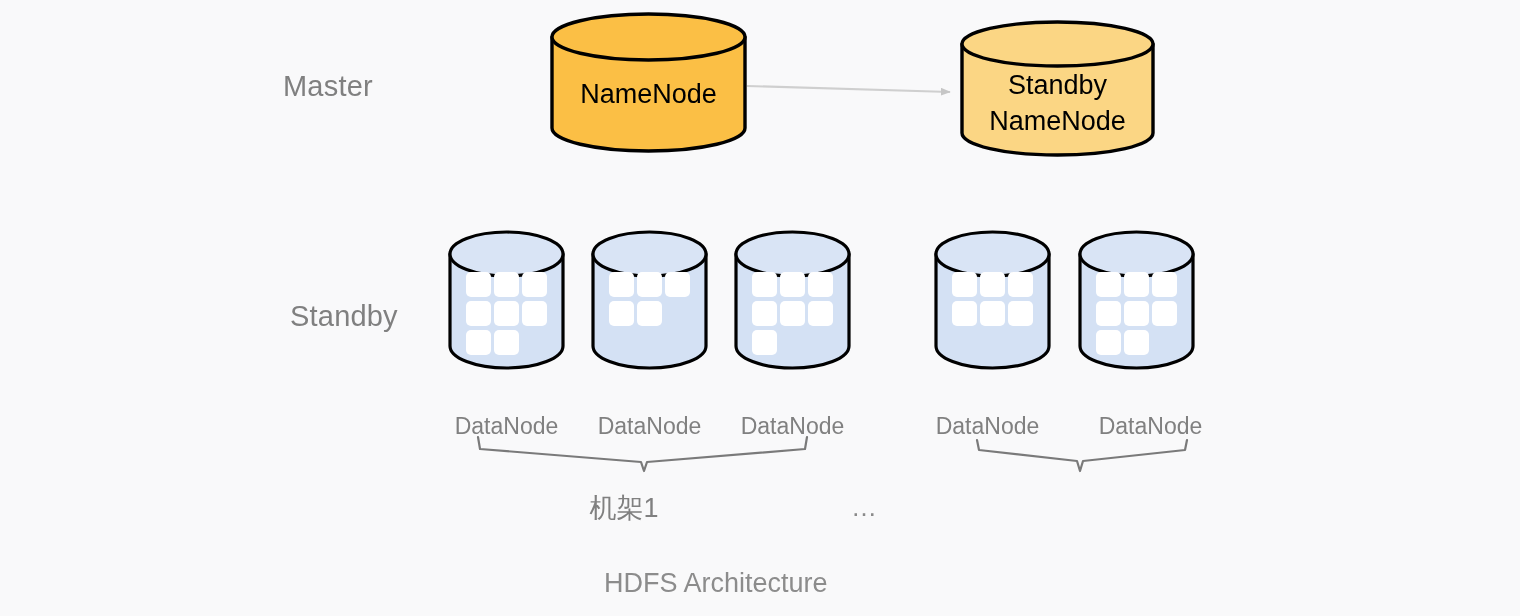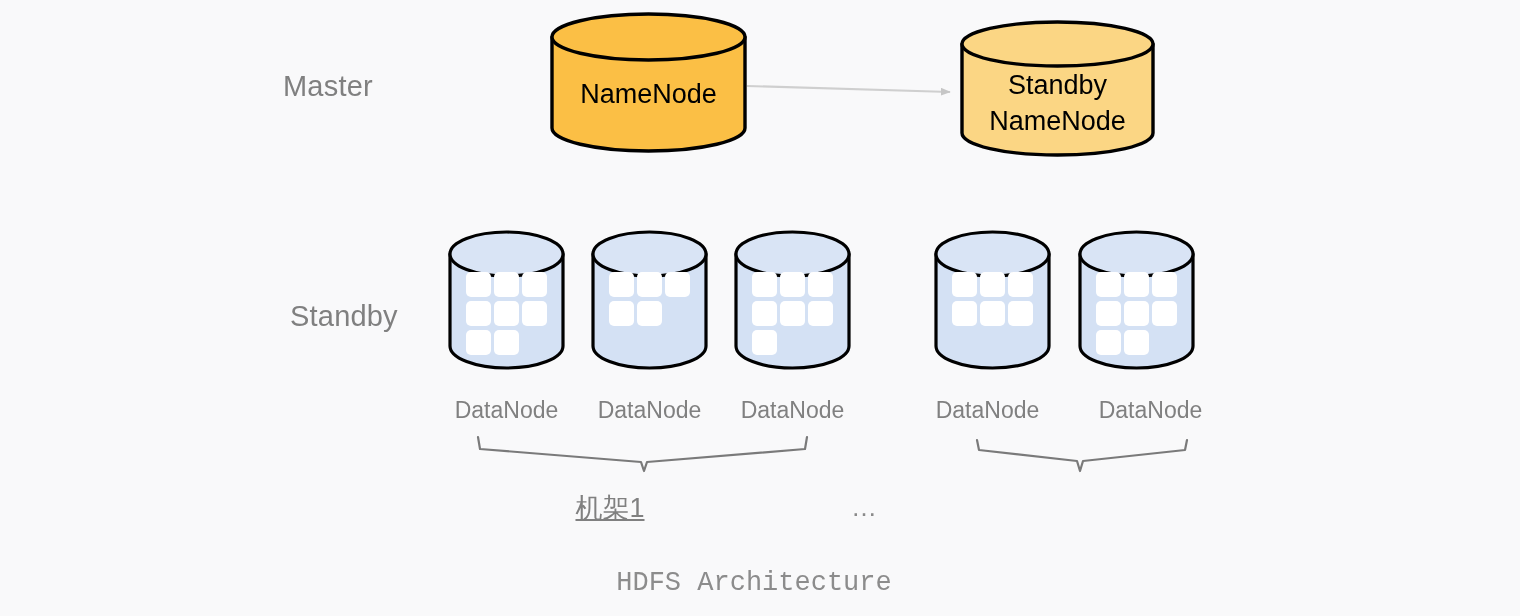--- a/index.html
+++ b/index.html
@@ -36,43 +36,43 @@
     font-size: 27px;
     text-anchor: middle;
   }
   .dn-label {
     position: absolute;
     color: #808080;
     font-size: 23px;
     font-family: "Liberation Sans", sans-serif;
     white-space: nowrap;
     text-align: center;
+    margin-top: 16px;
   }
   .rack-label {
     position: absolute;
     color: #808080;
     font-size: 27px;
     font-family: "Liberation Sans", sans-serif;
     white-space: nowrap;
     text-align: center;
   }
   .ellipsis-label {
     position: absolute;
     color: #8a8a8a;
     font-size: 26px;
     font-family: "Liberation Sans", sans-serif;
     white-space: nowrap;
   }
   .diagram-title {
     position: absolute;
     color: #8c8c8c;
     font-size: 27px;
-    font-family: Liberation Mono, monospace;
+    font-family: Liberation Sans, sans-serif;
     white-space: nowrap;
-    text-align: center;
   }
 </style>
 </head>
 <body>
 
 <div id="canvas">
 
   <div class="side-label" style="left:283px; top:70px;">Master</div>
   <div class="side-label" style="left:290px; top:300px;">Standby</div>
 
@@ -177,19 +177,19 @@
       <path d="M 977 440 L 979 450 L 1077 461 L 1080 471 L 1083 461 L 1185 450 L 1187 440"></path>
     </g>
   </svg>
 
   <div class="dn-label" style="left:434px; top:397px; width:145px;">DataNode</div>
   <div class="dn-label" style="left:577px; top:397px; width:145px;">DataNode</div>
   <div class="dn-label" style="left:720px; top:397px; width:145px;">DataNode</div>
   <div class="dn-label" style="left:915px; top:397px; width:145px;">DataNode</div>
   <div class="dn-label" style="left:1078px; top:397px; width:145px;">DataNode</div>
 
-  <div class="rack-label" style="left:530px; top:490px; width:160px;text-decoration:underline;">机架1</div>
+  <div class="rack-label" style="left:544px; top:490px; width:160px;">机架1</div>
 
   <div class="ellipsis-label" style="left:851px; top:492px;">…</div>
 
   <div class="diagram-title" style="left:604px; top:568px; width:300px;">HDFS Architecture</div>
 
 </div>
 
 </body></html>

